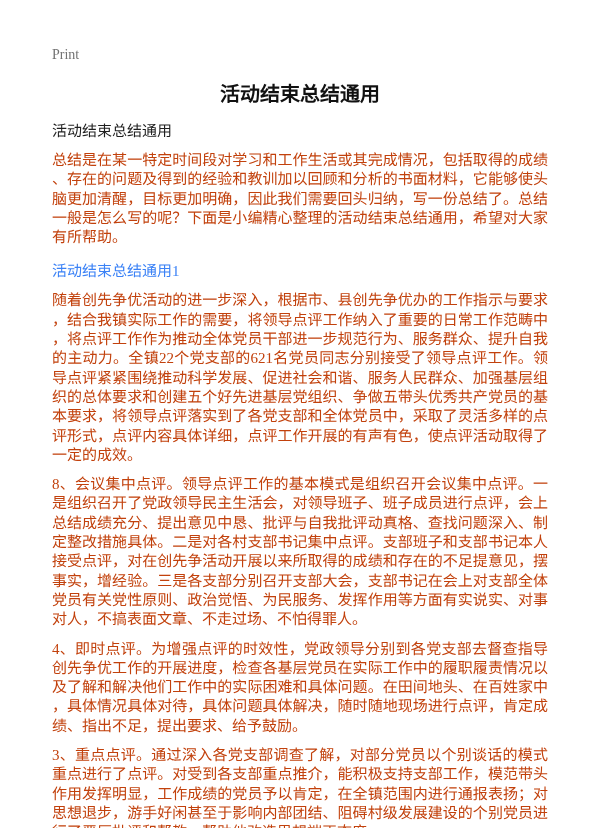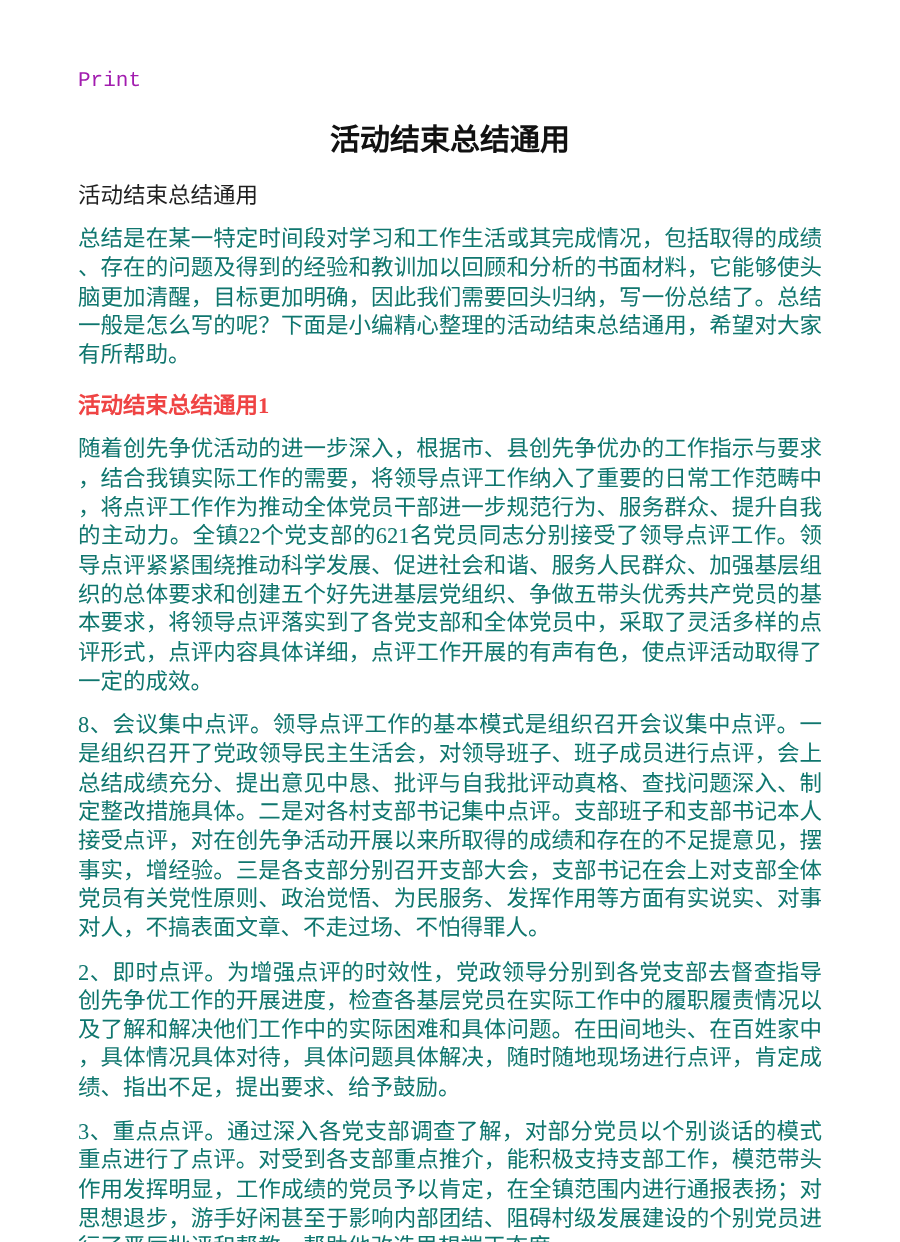--- a/index.html
+++ b/index.html
@@ -11,55 +11,55 @@
       color: #1f1f1f;
       font-family: "Liberation Serif", "DejaVu Serif", serif;
       overflow: hidden;
     }
     .page {
       width: 600px;
       height: 828px;
       padding: 46px 52px 20px 52px;
     }
     .print-label {
-      font-family: Liberation Mono, monospace;
+      font-family: Liberation Serif, serif;
       font-size: 14px;
       line-height: 17px;
-      color: #a21caf;
+      color: #737373;
       cursor: pointer;
     }
     .doc-title {
       font-size: 20px;
       font-weight: bold;
       text-align: center;
       margin: 19px 0 0 0;
       line-height: 24px;
       color: #111111;
     }
     .doc-subtitle {
       font-size: 15px;
       margin: 16px 0 0 0;
       line-height: 19px;
       color: #1f1f1f;
     }
     .body-para {
       font-size: 15px;
       line-height: 19.3px;
       margin: 10px 0 0 0;
-      color: #0f766e;
+      color: #c2410c;
       word-break: break-all;
       line-break: anywhere;
       text-align: justify;
     }
     .section-heading {
       font-size: 15px;
-      font-weight: bold;
+      font-weight: normal;
       margin: 15px 0 0 0;
       line-height: 19px;
-      color: #ef4444;
+      color: #3b82f6;
     }
   </style>
 </head>
 <body>
 
 <div class="page">
 
   <div class="print-label">Print</div>
 
   <h1 class="doc-title">活动结束总结通用</h1>
@@ -68,17 +68,17 @@
 
   <p class="body-para">总结是在某一特定时间段对学习和工作生活或其完成情况，包括取得的成绩、存在的问题及得到的经验和教训加以回顾和分析的书面材料，它能够使头脑更加清醒，目标更加明确，因此我们需要回头归纳，写一份总结了。总结一般是怎么写的呢？下面是小编精心整理的活动结束总结通用，希望对大家有所帮助。</p>
 
   <h2 class="section-heading">活动结束总结通用1</h2>
 
   <p class="body-para">随着创先争优活动的进一步深入，根据市、县创先争优办的工作指示与要求，结合我镇实际工作的需要，将领导点评工作纳入了重要的日常工作范畴中，将点评工作作为推动全体党员干部进一步规范行为、服务群众、提升自我的主动力。全镇22个党支部的621名党员同志分别接受了领导点评工作。领导点评紧紧围绕推动科学发展、促进社会和谐、服务人民群众、加强基层组织的总体要求和创建五个好先进基层党组织、争做五带头优秀共产党员的基本要求，将领导点评落实到了各党支部和全体党员中，采取了灵活多样的点评形式，点评内容具体详细，点评工作开展的有声有色，使点评活动取得了一定的成效。</p>
 
 
   <p class="body-para">8、会议集中点评。领导点评工作的基本模式是组织召开会议集中点评。一是组织召开了党政领导民主生活会，对领导班子、班子成员进行点评，会上总结成绩充分、提出意见中恳、批评与自我批评动真格、查找问题深入、制定整改措施具体。二是对各村支部书记集中点评。支部班子和支部书记本人接受点评，对在创先争活动开展以来所取得的成绩和存在的不足提意见，摆事实，增经验。三是各支部分别召开支部大会，支部书记在会上对支部全体党员有关党性原则、政治觉悟、为民服务、发挥作用等方面有实说实、对事对人，不搞表面文章、不走过场、不怕得罪人。</p>
 
-  <p class="body-para">2、即时点评。为增强点评的时效性，党政领导分别到各党支部去督查指导创先争优工作的开展进度，检查各基层党员在实际工作中的履职履责情况以及了解和解决他们工作中的实际困难和具体问题。在田间地头、在百姓家中，具体情况具体对待，具体问题具体解决，随时随地现场进行点评，肯定成绩、指出不足，提出要求、给予鼓励。</p>
+  <p class="body-para">4、即时点评。为增强点评的时效性，党政领导分别到各党支部去督查指导创先争优工作的开展进度，检查各基层党员在实际工作中的履职履责情况以及了解和解决他们工作中的实际困难和具体问题。在田间地头、在百姓家中，具体情况具体对待，具体问题具体解决，随时随地现场进行点评，肯定成绩、指出不足，提出要求、给予鼓励。</p>
 
   <p class="body-para">3、重点点评。通过深入各党支部调查了解，对部分党员以个别谈话的模式重点进行了点评。对受到各支部重点推介，能积极支持支部工作，模范带头作用发挥明显，工作成绩的党员予以肯定，在全镇范围内进行通报表扬；对思想退步，游手好闲甚至于影响内部团结、阻碍村级发展建设的个别党员进行了严厉批评和帮教，帮助他改造思想端正态度。</p>
 
 </div>
 
 </body></html>

